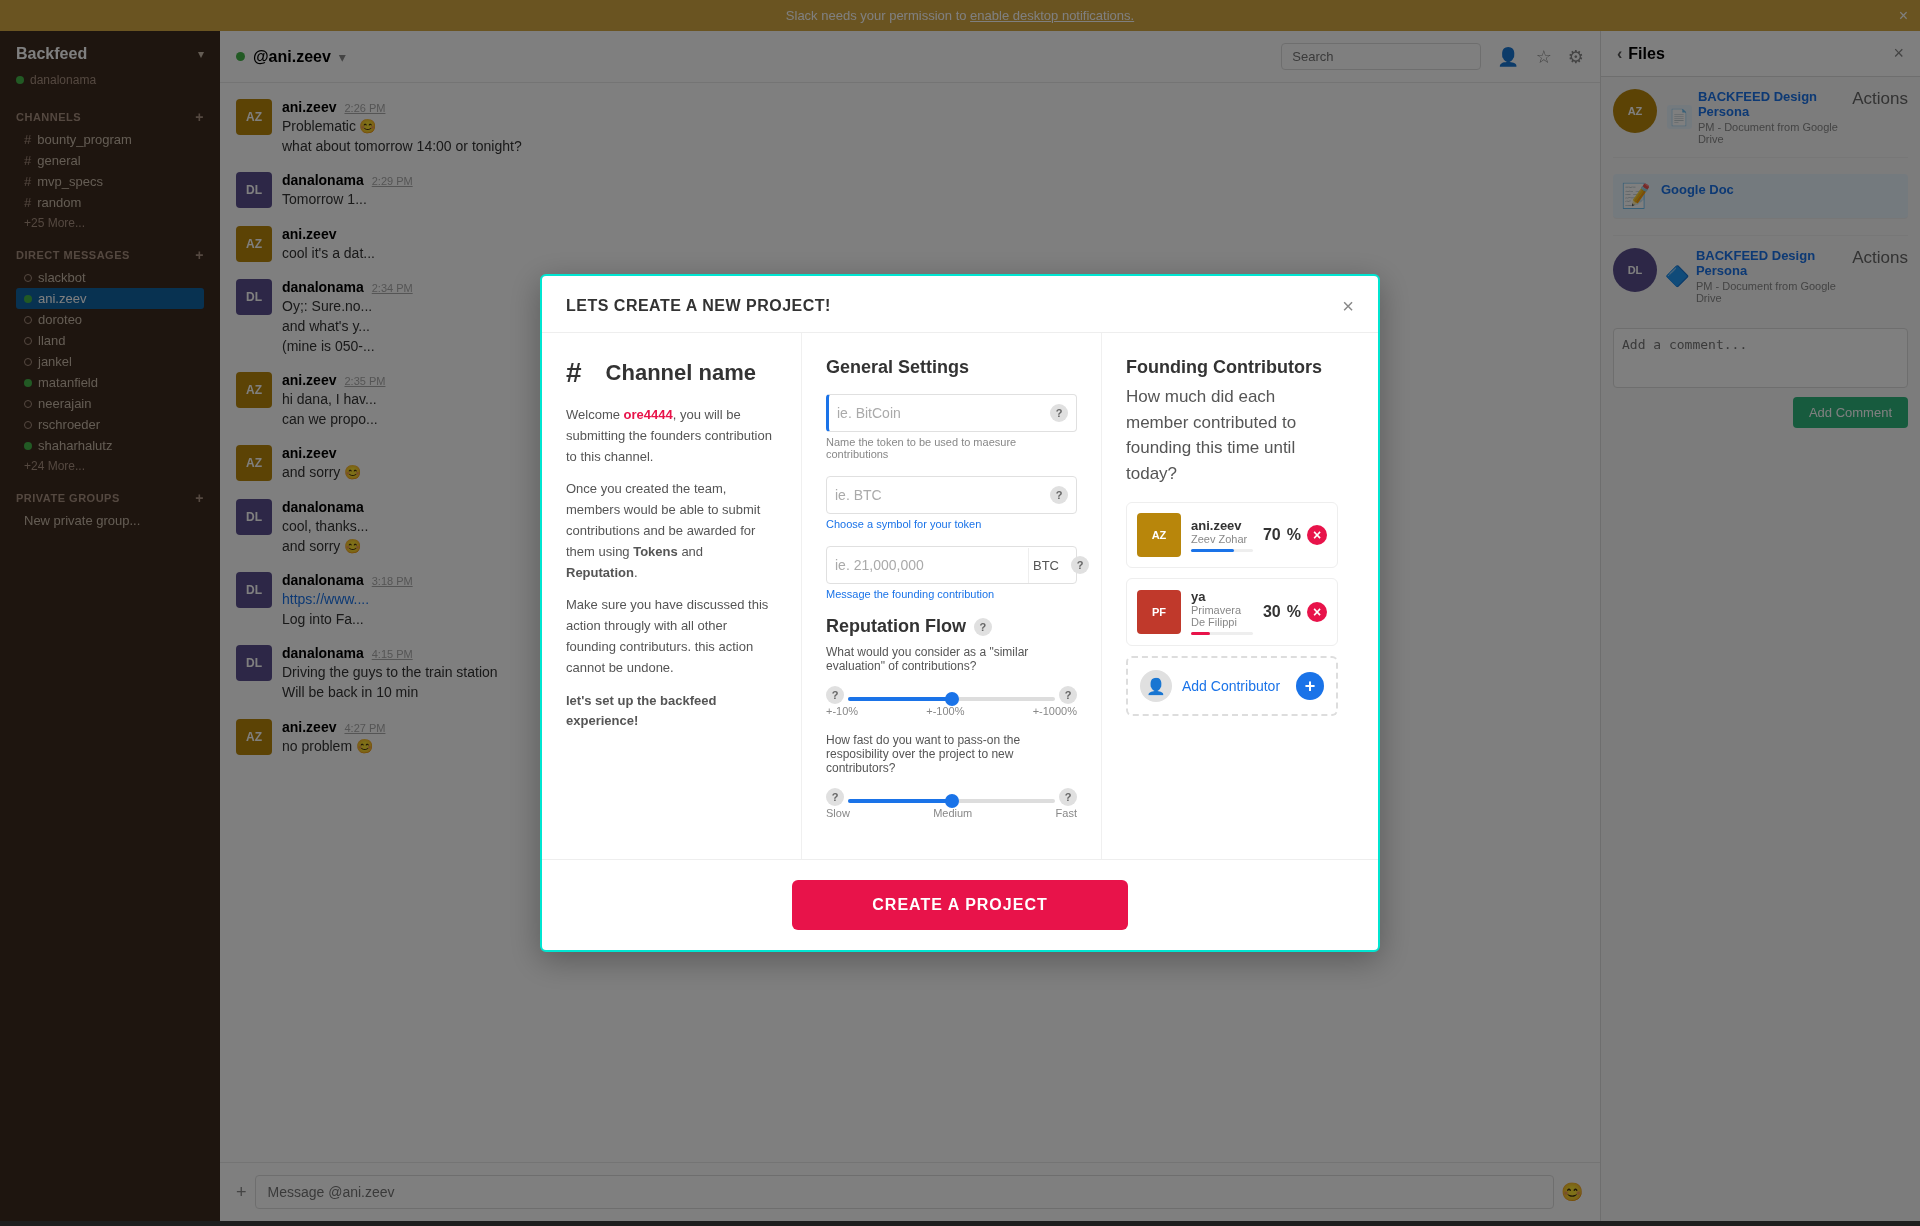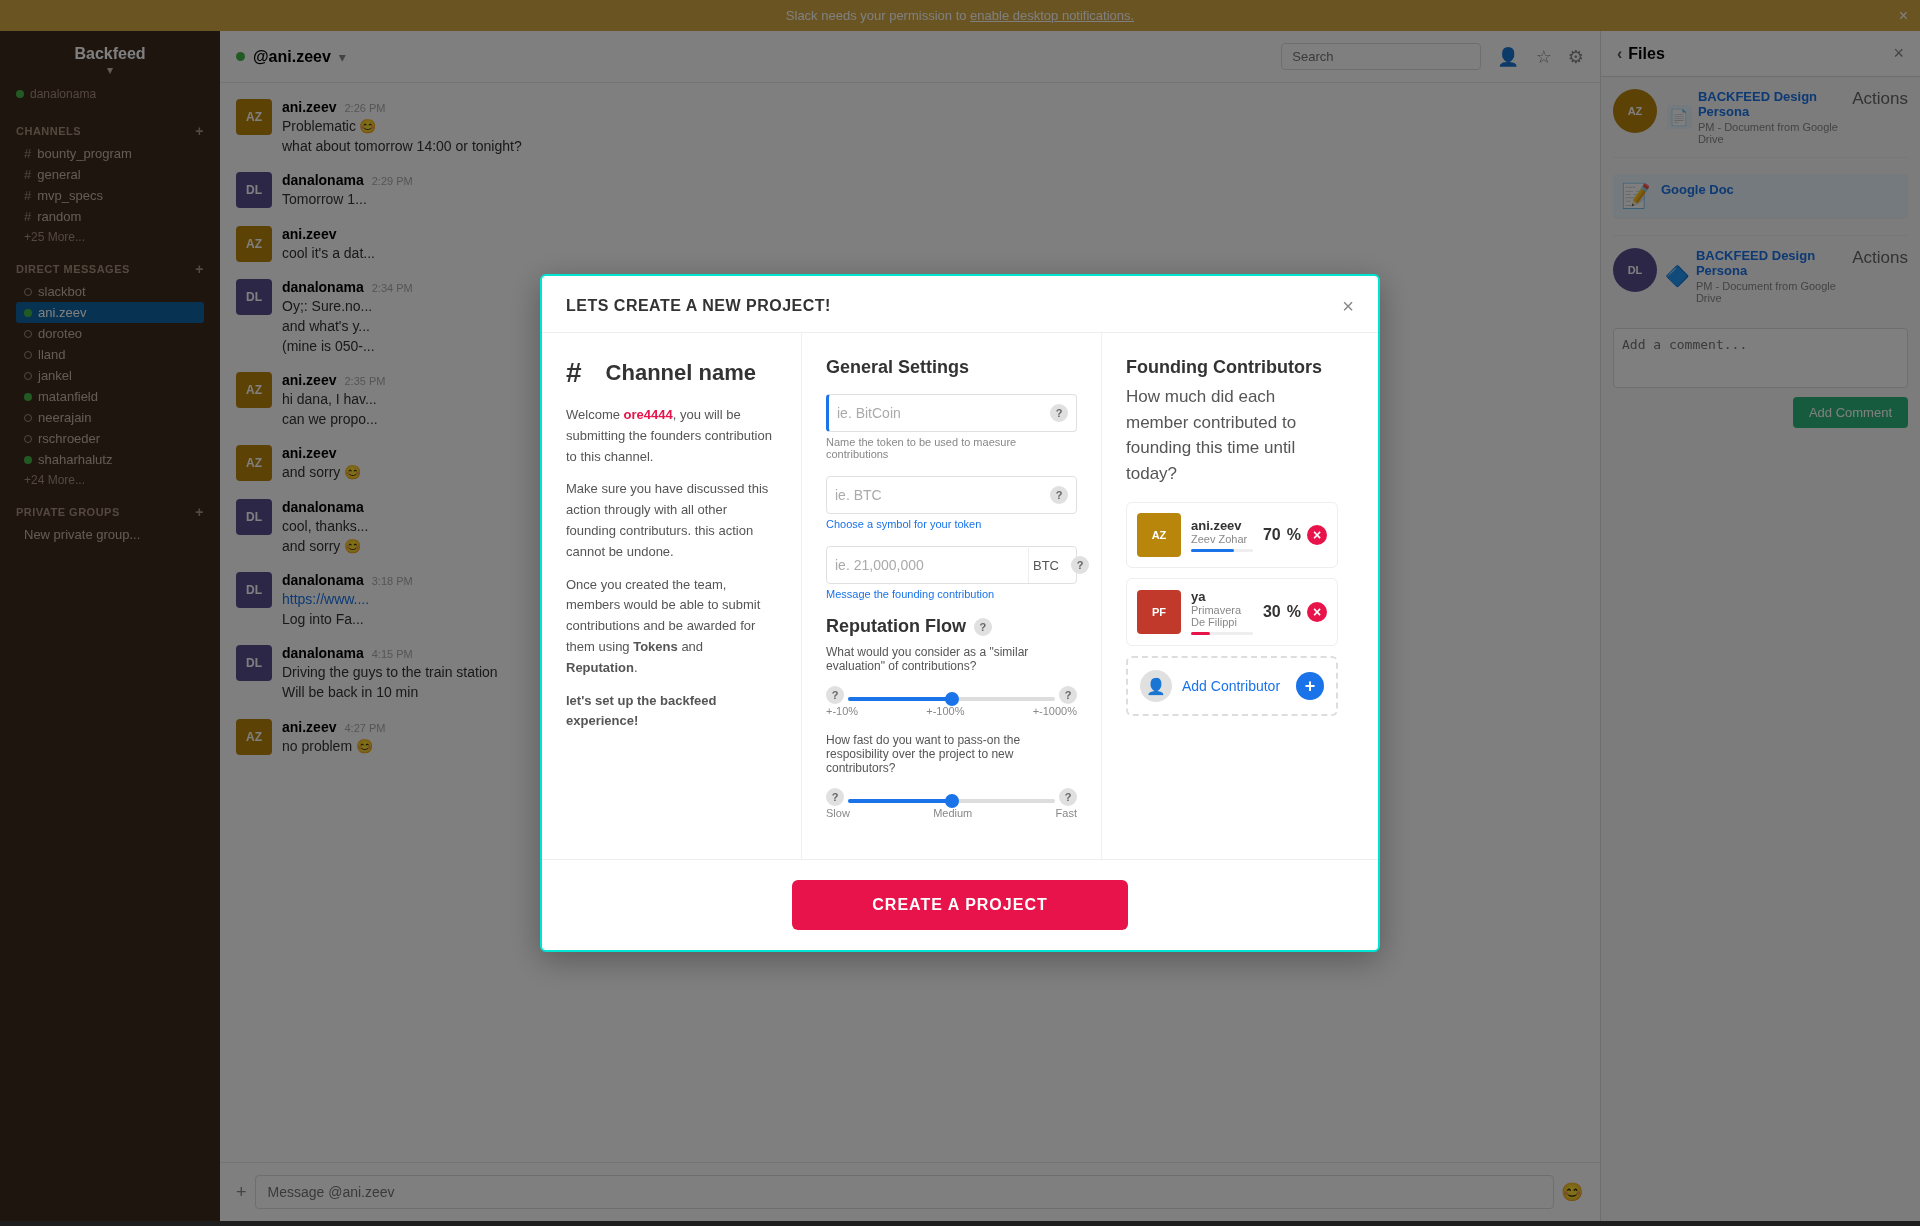--- a/index.html
+++ b/index.html
@@ -33,21 +33,20 @@
       color: #c8b9a8;
       display: flex;
       flex-direction: column;
       flex-shrink: 0;
     }
     .sidebar-header {
       padding: 14px 16px 10px;
       display: flex;
       align-items: center;
       justify-content: space-between;
-      flex-direction: column;
     }
     .sidebar-header .team-name {
       color: #fff;
       font-weight: bold;
       font-size: 16px;
     }
     .sidebar-header .caret { color: #c8b9a8; font-size: 12px; }
     .sidebar-user {
       padding: 0 16px 12px;
       font-size: 12px;
@@ -140,21 +139,21 @@
       width: 36px; height: 36px; border-radius: 4px;
       background: #ddd; flex-shrink: 0; overflow: hidden;
       display: flex; align-items: center; justify-content: center;
       font-size: 12px; font-weight: bold; color: #666;
     }
     .avatar.ani { background: #b8860b; color: #fff; }
     .avatar.dana { background: #5b4f8e; color: #fff; }
     .message-content { flex: 1; }
     .message-meta { display: flex; align-items: baseline; gap: 8px; margin-bottom: 2px; }
     .message-author { font-weight: bold; font-size: 14px; }
-    .message-time { font-size: 11px; color: #aaa; }
+    .message-time { font-size: 11px; color: #aaa; text-decoration: underline; }
     .message-text { font-size: 14px; color: #333; line-height: 1.4; }
     .chat-input-area {
       padding: 12px 16px;
       border-top: 1px solid #e8e8e8;
       display: flex;
       align-items: center;
       gap: 8px;
     }
     .chat-input {
       flex: 1;
@@ -739,24 +738,24 @@
 
       <div class="modal-col channel-name-section" style="flex: 0 0 260px; max-width: 260px;">
         <div class="channel-name-header">
           <span class="hash-icon">#</span>
           <span class="channel-name-title">Channel name</span>
         </div>
         <p class="channel-desc">
           Welcome <span class="highlight">ore4444</span>, you will be submitting the founders contribution to this channel.
         </p>
         <p class="channel-desc">
-          Make sure you have discussed this action througly with all other founding contributurs. this action cannot be undone.
+          Once you created the team, members would be able to submit contributions and be awarded for them using <strong>Tokens</strong> and <strong>Reputation</strong>.
         </p>
         <p class="channel-desc">
-          Once you created the team, members would be able to submit contributions and be awarded for them using <strong>Tokens</strong> and <strong>Reputation</strong>.
+          Make sure you have discussed this action througly with all other founding contributurs. this action cannot be undone.
         </p>
         <p class="channel-desc">
           <strong>let's set up the backfeed experience!</strong>
         </p>
       </div>
 
       <div class="modal-col" style="flex: 0 0 300px; max-width: 300px;">
         <div class="section-title">General Settings</div>
 
         <div class="input-group">

